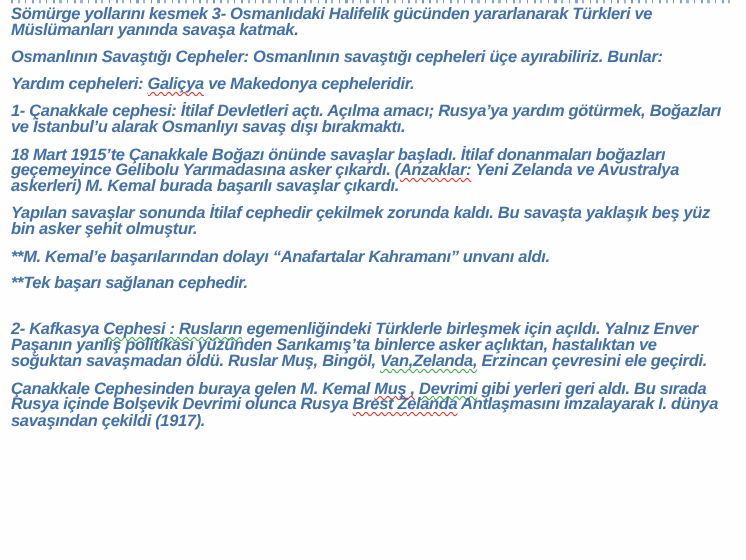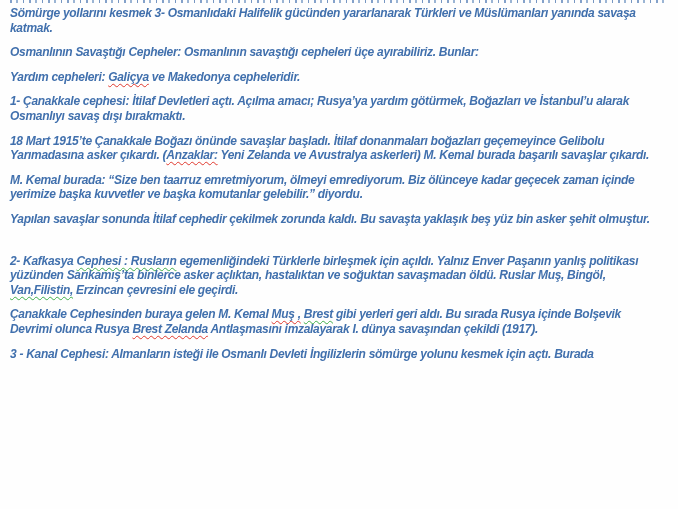--- a/index.html
+++ b/index.html
@@ -18,21 +18,21 @@
     height:3px;
     margin:0 14px 2px 10px;
     background:repeating-linear-gradient(90deg,
       #5b82b8 0 2px, transparent 2px 6px,
       #7a9cc6 6px 8px, transparent 8px 13px,
       #4a74ae 13px 14px, transparent 14px 19px);
     opacity:.75;
   }
   .content{
     padding:1px 14px 0 10px;
-    font-size:12px;
+    font-size:15px;
     line-height:14.6px;
     letter-spacing:-0.3px;
   }
   .content p{margin:0 0 10px 0;}
   .content p.gap-large{margin-top:27px;}
   .u-red{
     text-decoration:underline wavy #e0392e;
     text-decoration-thickness:1px;
     text-underline-offset:2px;
     text-decoration-skip-ink:none;
@@ -50,19 +50,19 @@
 <body>
 
 <div class="page">
   <div class="remnant"></div>
   <div class="content">
       <p><span>Sömürge yollarını kesmek   3- Osmanlıdaki Halifelik gücünden yararlanarak Türkleri ve Müslümanları yanında savaşa katmak.</span></p>
       <p><span>Osmanlının Savaştığı Cepheler: Osmanlının savaştığı cepheleri üçe ayırabiliriz. Bunlar:</span></p>
       <p><span>Yardım cepheleri: </span><span class="u-red">Galiçya</span><span> ve Makedonya cepheleridir.</span></p>
       <p><span>1- Çanakkale cephesi: İtilaf Devletleri açtı. Açılma amacı; Rusya’ya yardım götürmek, Boğazları ve İstanbul’u alarak Osmanlıyı savaş dışı bırakmaktı.</span></p>
       <p><span>18 Mart 1915’te Çanakkale Boğazı önünde savaşlar başladı. İtilaf donanmaları boğazları geçemeyince Gelibolu Yarımadasına asker çıkardı. (</span><span class="u-red">Anzaklar:</span><span> Yeni Zelanda ve Avustralya askerleri) M. Kemal burada başarılı savaşlar çıkardı.</span></p>
-      <p><span>M. Kemal burada: “Size ben taarruz emretmiyorum, ölmeyi emrediyorum. Biz ölünceye kadar geçecek zaman içinde yerimize başka kuvvetler ve başka komutanlar gelebilir.” diyordu.</span></p>
       <p><span>Yapılan savaşlar sonunda İtilaf cephedir çekilmek zorunda kaldı. Bu savaşta yaklaşık beş yüz bin asker şehit olmuştur.</span></p>
-      <p class="gap-large"><span>2- Kafkasya </span><span class="u-green">Cephesi : Rusların</span><span> egemenliğindeki Türklerle birleşmek için açıldı. Yalnız Enver Paşanın yanlış politikası yüzünden Sarıkamış’ta binlerce asker açlıktan, hastalıktan ve soğuktan savaşmadan öldü. Ruslar Muş, Bingöl, </span><span class="u-green">Van,Filistin,</span><span> Erzincan çevresini ele geçirdi.</span></p>
-      <p><span>Çanakkale Cephesinden buraya gelen M. Kemal </span><span class="u-red">Muş ,</span><span> </span><span class="u-green">Brest</span><span> gibi yerleri geri aldı. Bu sırada Rusya içinde Bolşevik Devrimi olunca Rusya </span><span class="u-red">Brest Zelanda</span><span> Antlaşmasını imzalayarak I. dünya savaşından çekildi (1917).</span></p>
-      <p><span>3 - Kanal Cephesi: Almanların isteği ile Osmanlı Devleti İngilizlerin sömürge yolunu kesmek için açtı. Burada</span></p>
+      <p><span>**M. Kemal’e başarılarından dolayı “Anafartalar Kahramanı” unvanı aldı.</span></p>
+      <p><span>**Tek başarı sağlanan cephedir.</span></p>
+      <p class="gap-large"><span>2- Kafkasya </span><span class="u-green">Cephesi : Rusların</span><span> egemenliğindeki Türklerle birleşmek için açıldı. Yalnız Enver Paşanın yanlış politikası yüzünden Sarıkamış’ta binlerce asker açlıktan, hastalıktan ve soğuktan savaşmadan öldü. Ruslar Muş, Bingöl, </span><span class="u-green">Van,Zelanda,</span><span> Erzincan çevresini ele geçirdi.</span></p>
+      <p><span>Çanakkale Cephesinden buraya gelen M. Kemal </span><span class="u-red">Muş ,</span><span> </span><span class="u-green">Devrimi</span><span> gibi yerleri geri aldı. Bu sırada Rusya içinde Bolşevik Devrimi olunca Rusya </span><span class="u-red">Brest Zelanda</span><span> Antlaşmasını imzalayarak I. dünya savaşından çekildi (1917).</span></p>
     </div>
 </div>
 
 </body></html>

